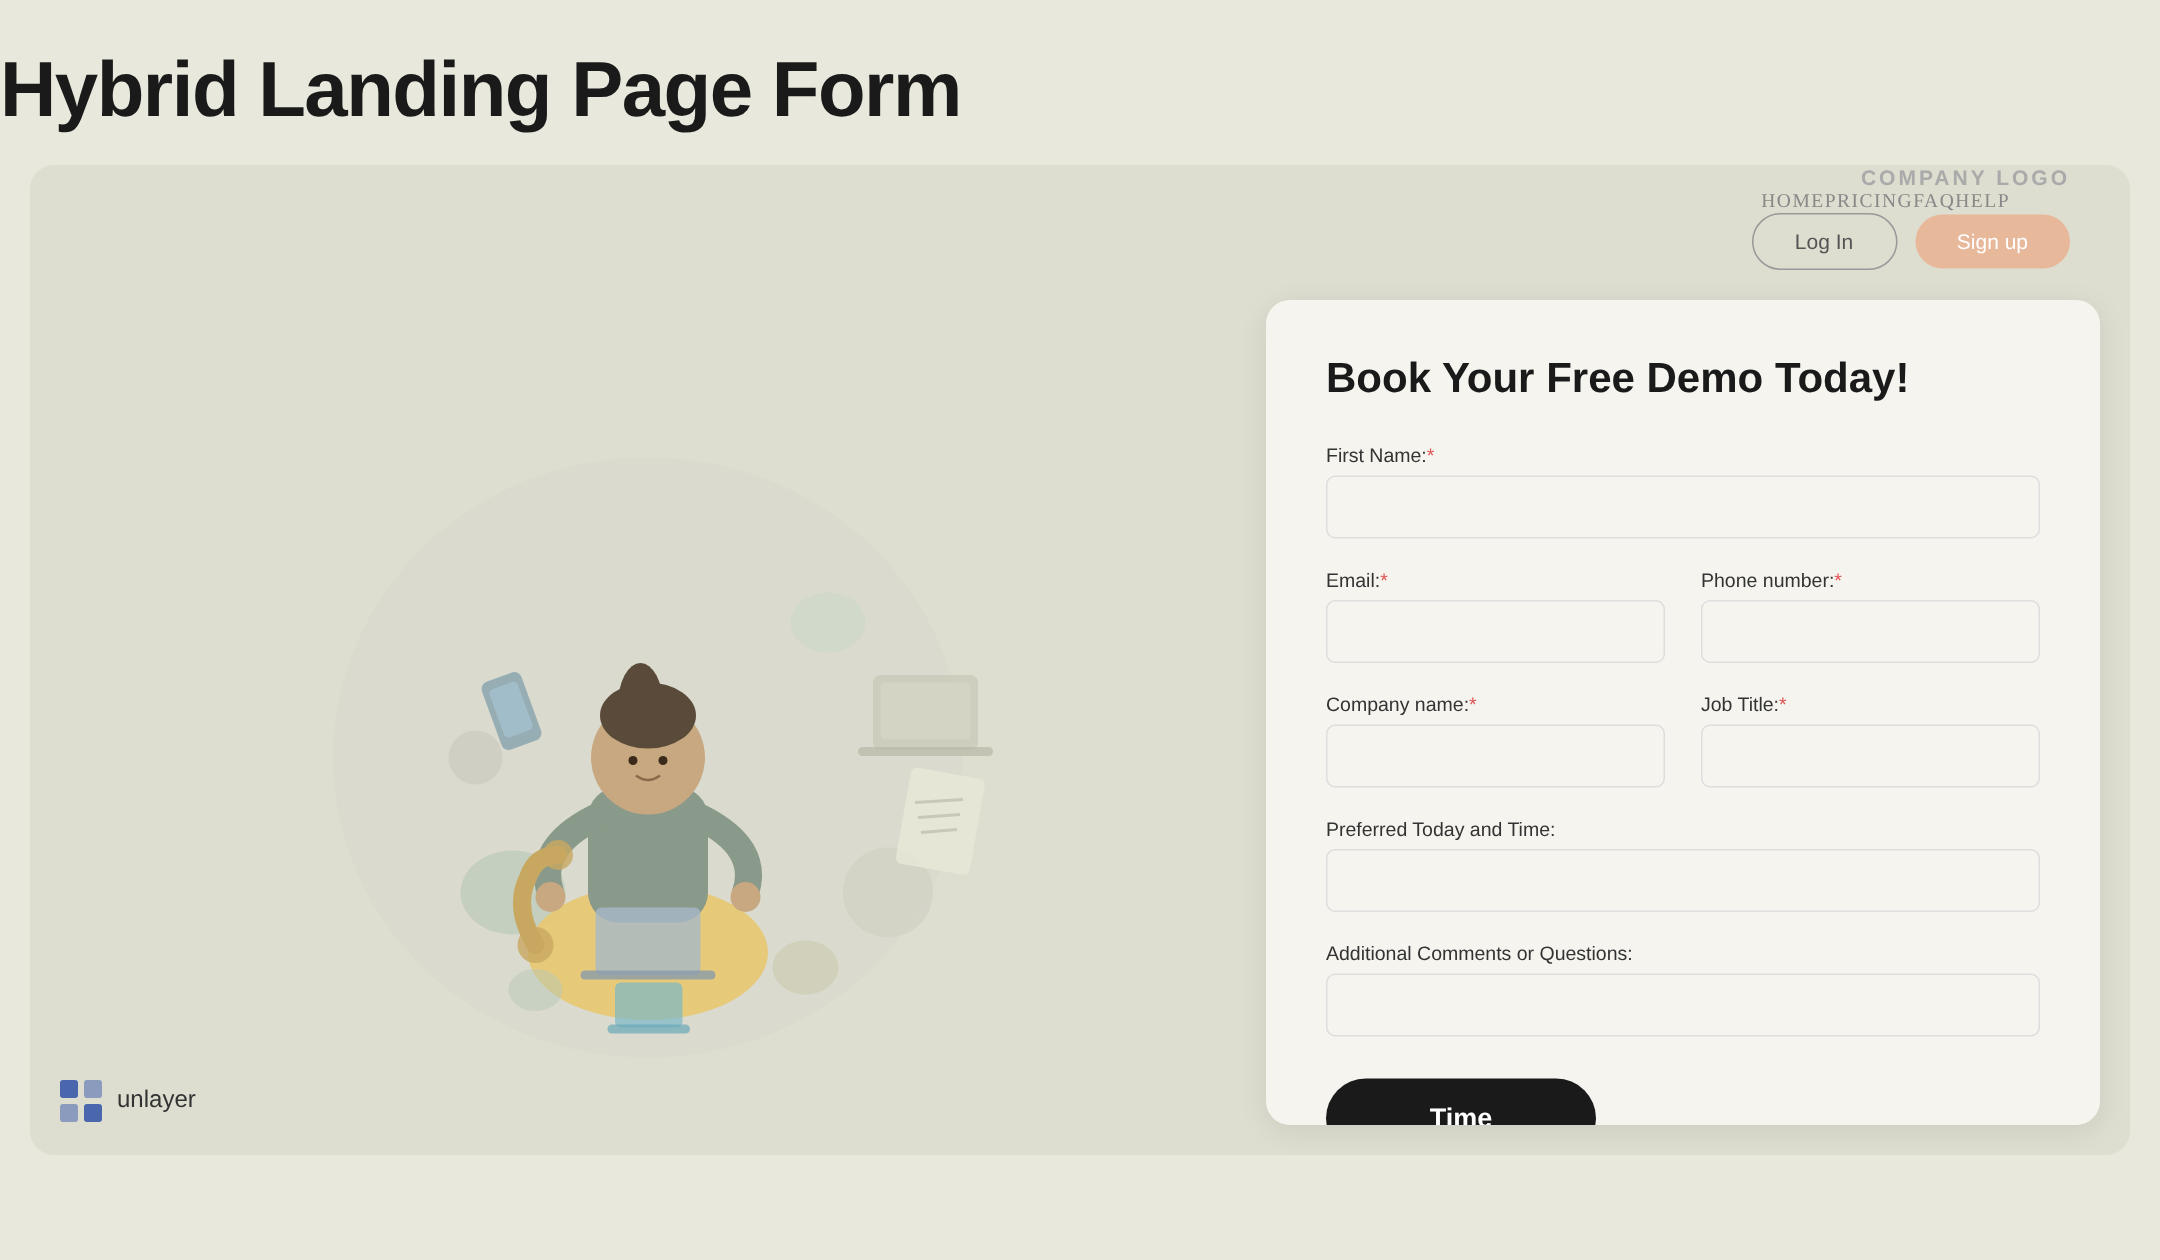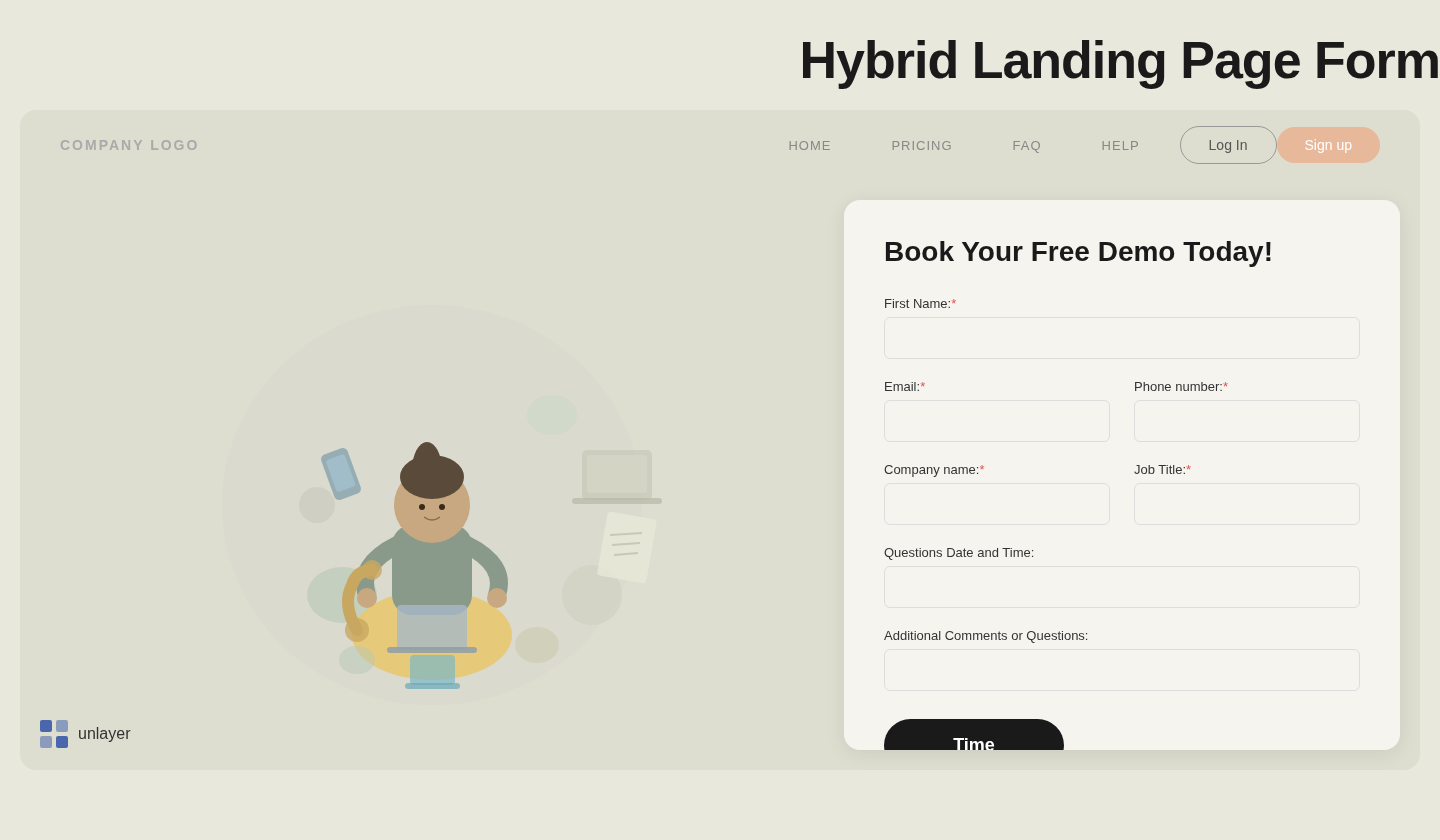--- a/index.html
+++ b/index.html
@@ -12,74 +12,76 @@
       width: 1440px;
       height: 840px;
       background-color: #e8e8dc;
       font-family: -apple-system, BlinkMacSystemFont, 'Segoe UI', Arial, sans-serif;
       overflow: hidden;
       position: relative;
     }
 
     
     .page-title {
-      text-align: right;
+      text-align: left;
       padding: 30px 0 20px;
       font-size: 52px;
       font-weight: 800;
       color: #1a1a1a;
       letter-spacing: -1px;
     }
 
     
     .main-card {
       margin: 0 20px;
       background-color: #ddddd0;
       border-radius: 16px;
       height: 660px;
       position: relative;
       overflow: hidden;
     }
 
     
     .navbar {
       display: flex;
-      align-items: center;
+      align-items: flex-end;
       padding: 0 40px;
       height: 70px;
       background-color: transparent;
+      flex-direction: column;
     }
 
     .company-logo {
       font-size: 14px;
       font-weight: 700;
       color: #aaa;
       letter-spacing: 2px;
       text-transform: uppercase;
     }
 
     .nav-links {
       display: flex;
-      gap: 60px;
       margin-left: auto;
       margin-right: 40px;
+      font-family: Liberation Serif, serif;
     }
 
     .nav-link {
       font-size: 13px;
       font-weight: 500;
       color: #888;
       letter-spacing: 1px;
       text-transform: uppercase;
       cursor: pointer;
       text-decoration: none;
     }
 
     .nav-actions {
       display: flex;
+      gap: 12px;
       align-items: center;
     }
 
     .btn-login {
       padding: 10px 28px;
       border: 1.5px solid #999;
       border-radius: 24px;
       background: transparent;
       color: #555;
       font-size: 14px;
@@ -351,21 +353,21 @@
           <label class="form-label">
             <span>Job Title:</span><span class="required-star">*</span>
           </label>
           <input class="form-input" type="text" style="">
         </div>
       </div>
 
       
       <div class="form-row">
         <div class="form-group full-width" style="flex:1">
-          <label class="form-label">Questions Date and Time:</label>
+          <label class="form-label">Preferred Today and Time:</label>
           <input class="form-input" type="text" style="width: 100%;">
         </div>
       </div>
 
       
       <div class="form-row">
         <div class="form-group full-width" style="flex:1">
           <label class="form-label">Additional Comments or Questions:</label>
           <textarea class="form-textarea" style="width: 100%;"></textarea>
         </div>

